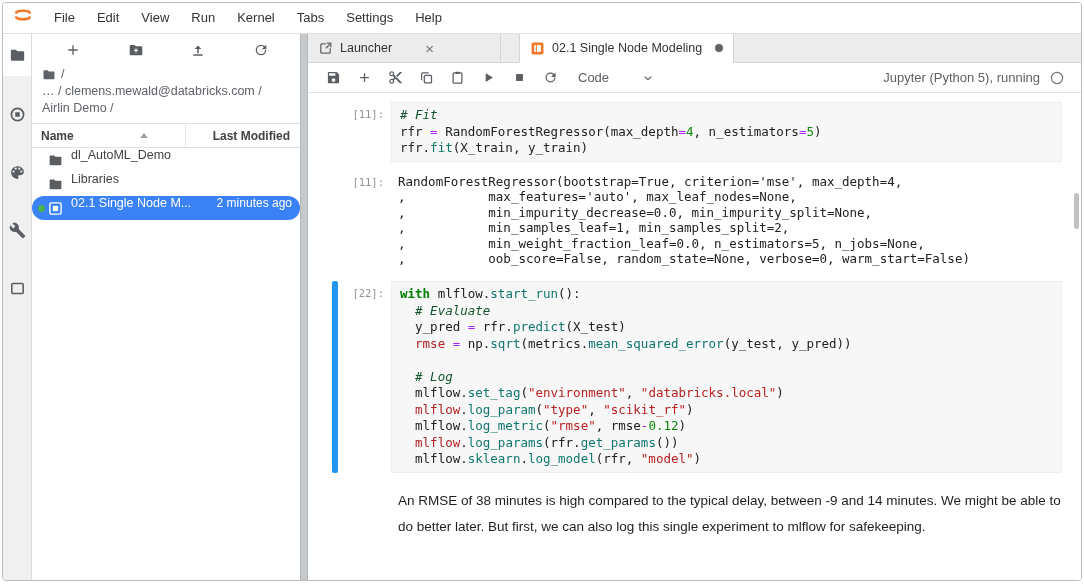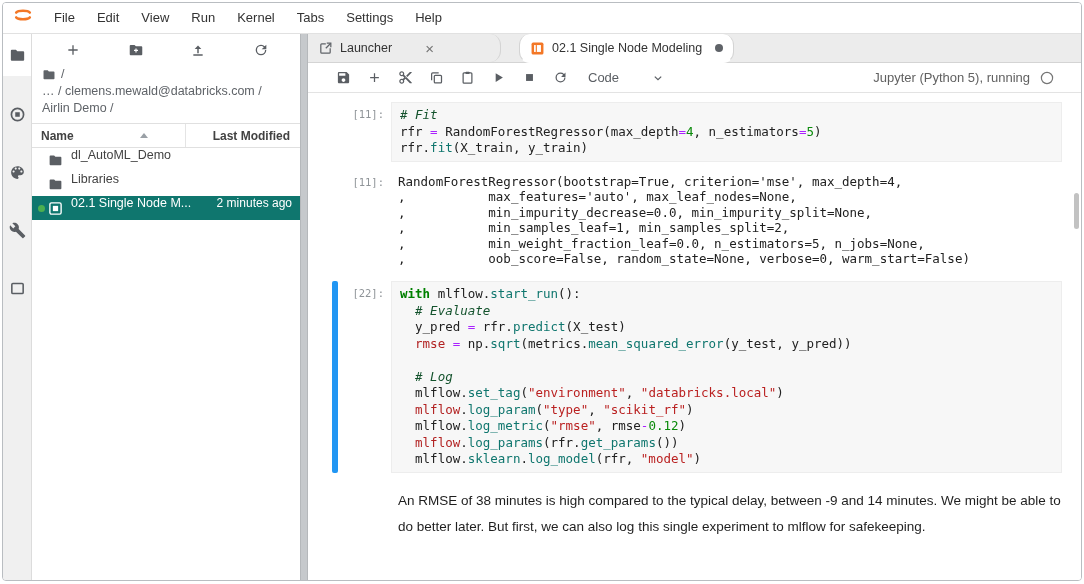--- a/index.html
+++ b/index.html
@@ -28,34 +28,34 @@
   .fb-col-name{flex:1;display:flex;align-items:center;padding-left:9px;height:100%;}
   .sort-asc{width:0;height:0;border-left:4px solid transparent;border-right:4px solid transparent;border-bottom:5px solid #9aa0a6;margin-left:66px;}
   .fb-col-mod{width:104px;height:100%;display:flex;align-items:center;justify-content:flex-end;padding-right:10px;border-left:1px solid #e4e4e4;}
   .fb-rows{flex:1;overflow:hidden;}
   .fb-row{height:24px;display:flex;padding:0 8px 0 6px;font-size:12.5px;color:#424242;}
   .fb-row .status{width:10px;display:flex;align-items:center;justify-content:flex-start;flex:0 0 auto;}
   .run-dot{width:7px;height:7px;border-radius:50%;background:#4CAF50;}
   .fb-row .ficon{width:16px;margin-right:7px;display:flex;align-items:center;color:#5a5e63;flex:0 0 auto;}
   .fb-row .fname{flex:1;white-space:nowrap;overflow:hidden;}
   .fb-row .fmod{font-size:12px;color:#616161;white-space:nowrap;}
-  .fb-row.selected{background:#0f766e;color:#fff;}
+  .fb-row.selected{background:#3b82f6;color:#fff;border-radius:12px;}
   .fb-row.selected .fmod{color:#fff;}
   
   .splitter{width:6px;background:#c6c9cc;border-left:1px solid #b5b8bb;border-right:1px solid #b5b8bb;flex:0 0 auto;}
   
   .nbpanel{flex:1;display:flex;flex-direction:column;min-width:0;background:#fff;}
   .tabbar{height:28px;background:#ececec;display:flex;align-items:stretch;border-bottom:1px solid #d4d4d4;flex:0 0 auto;}
-  .tab{display:flex;align-items:center;gap:7px;padding:0 10px;font-size:12.5px;color:#333;border-right:1px solid #d4d4d4;background:#ececec;position:relative;border-radius:11px;}
+  .tab{display:flex;align-items:center;gap:7px;padding:0 10px;font-size:12.5px;color:#333;border-right:1px solid #d4d4d4;background:#ececec;position:relative;}
   .tab .ticon{display:flex;align-items:center;color:#5f6368;}
   .tab-close{margin-left:26px;color:#757575;font-size:15px;line-height:1;}
   .tab.active{background:#fff;margin-bottom:-1px;border-bottom:1px solid #fff;margin-left:18px;border-left:1px solid #d4d4d4;}
   .dirty-dot{width:8px;height:8px;border-radius:50%;background:#5f6368;margin-left:6px;}
   .tab.launcher{width:172px;}
-  .nbtoolbar{height:29px;display:flex;align-items:center;padding:0 20px;border-bottom:1px solid #e3e3e3;flex:0 0 auto;color:#5a5e63;}
+  .nbtoolbar{height:29px;display:flex;align-items:center;padding:0 10px;border-bottom:1px solid #e3e3e3;flex:0 0 auto;color:#5a5e63;}
   .nb-btn{width:31px;height:24px;display:flex;align-items:center;justify-content:center;}
   .celltype{font-size:13px;color:#5a5e63;margin:0 4px 0 12px;}
   .ct-chevron{margin-left:28px;display:flex;align-items:center;}
   .nb-right{margin-left:auto;display:flex;align-items:center;gap:9px;}
   .kernel-label{font-size:13px;color:#616161;}
   .kernel-ind{display:flex;align-items:center;color:#757575;margin-right:6px;}
   
   .nbcontent{flex:1;position:relative;overflow:hidden;padding:9px 19px 0 24px;}
   .cell{display:flex;align-items:stretch;}
   .cellbar{width:6px;border-radius:2px;background:transparent;flex:0 0 auto;margin-right:2px;}

